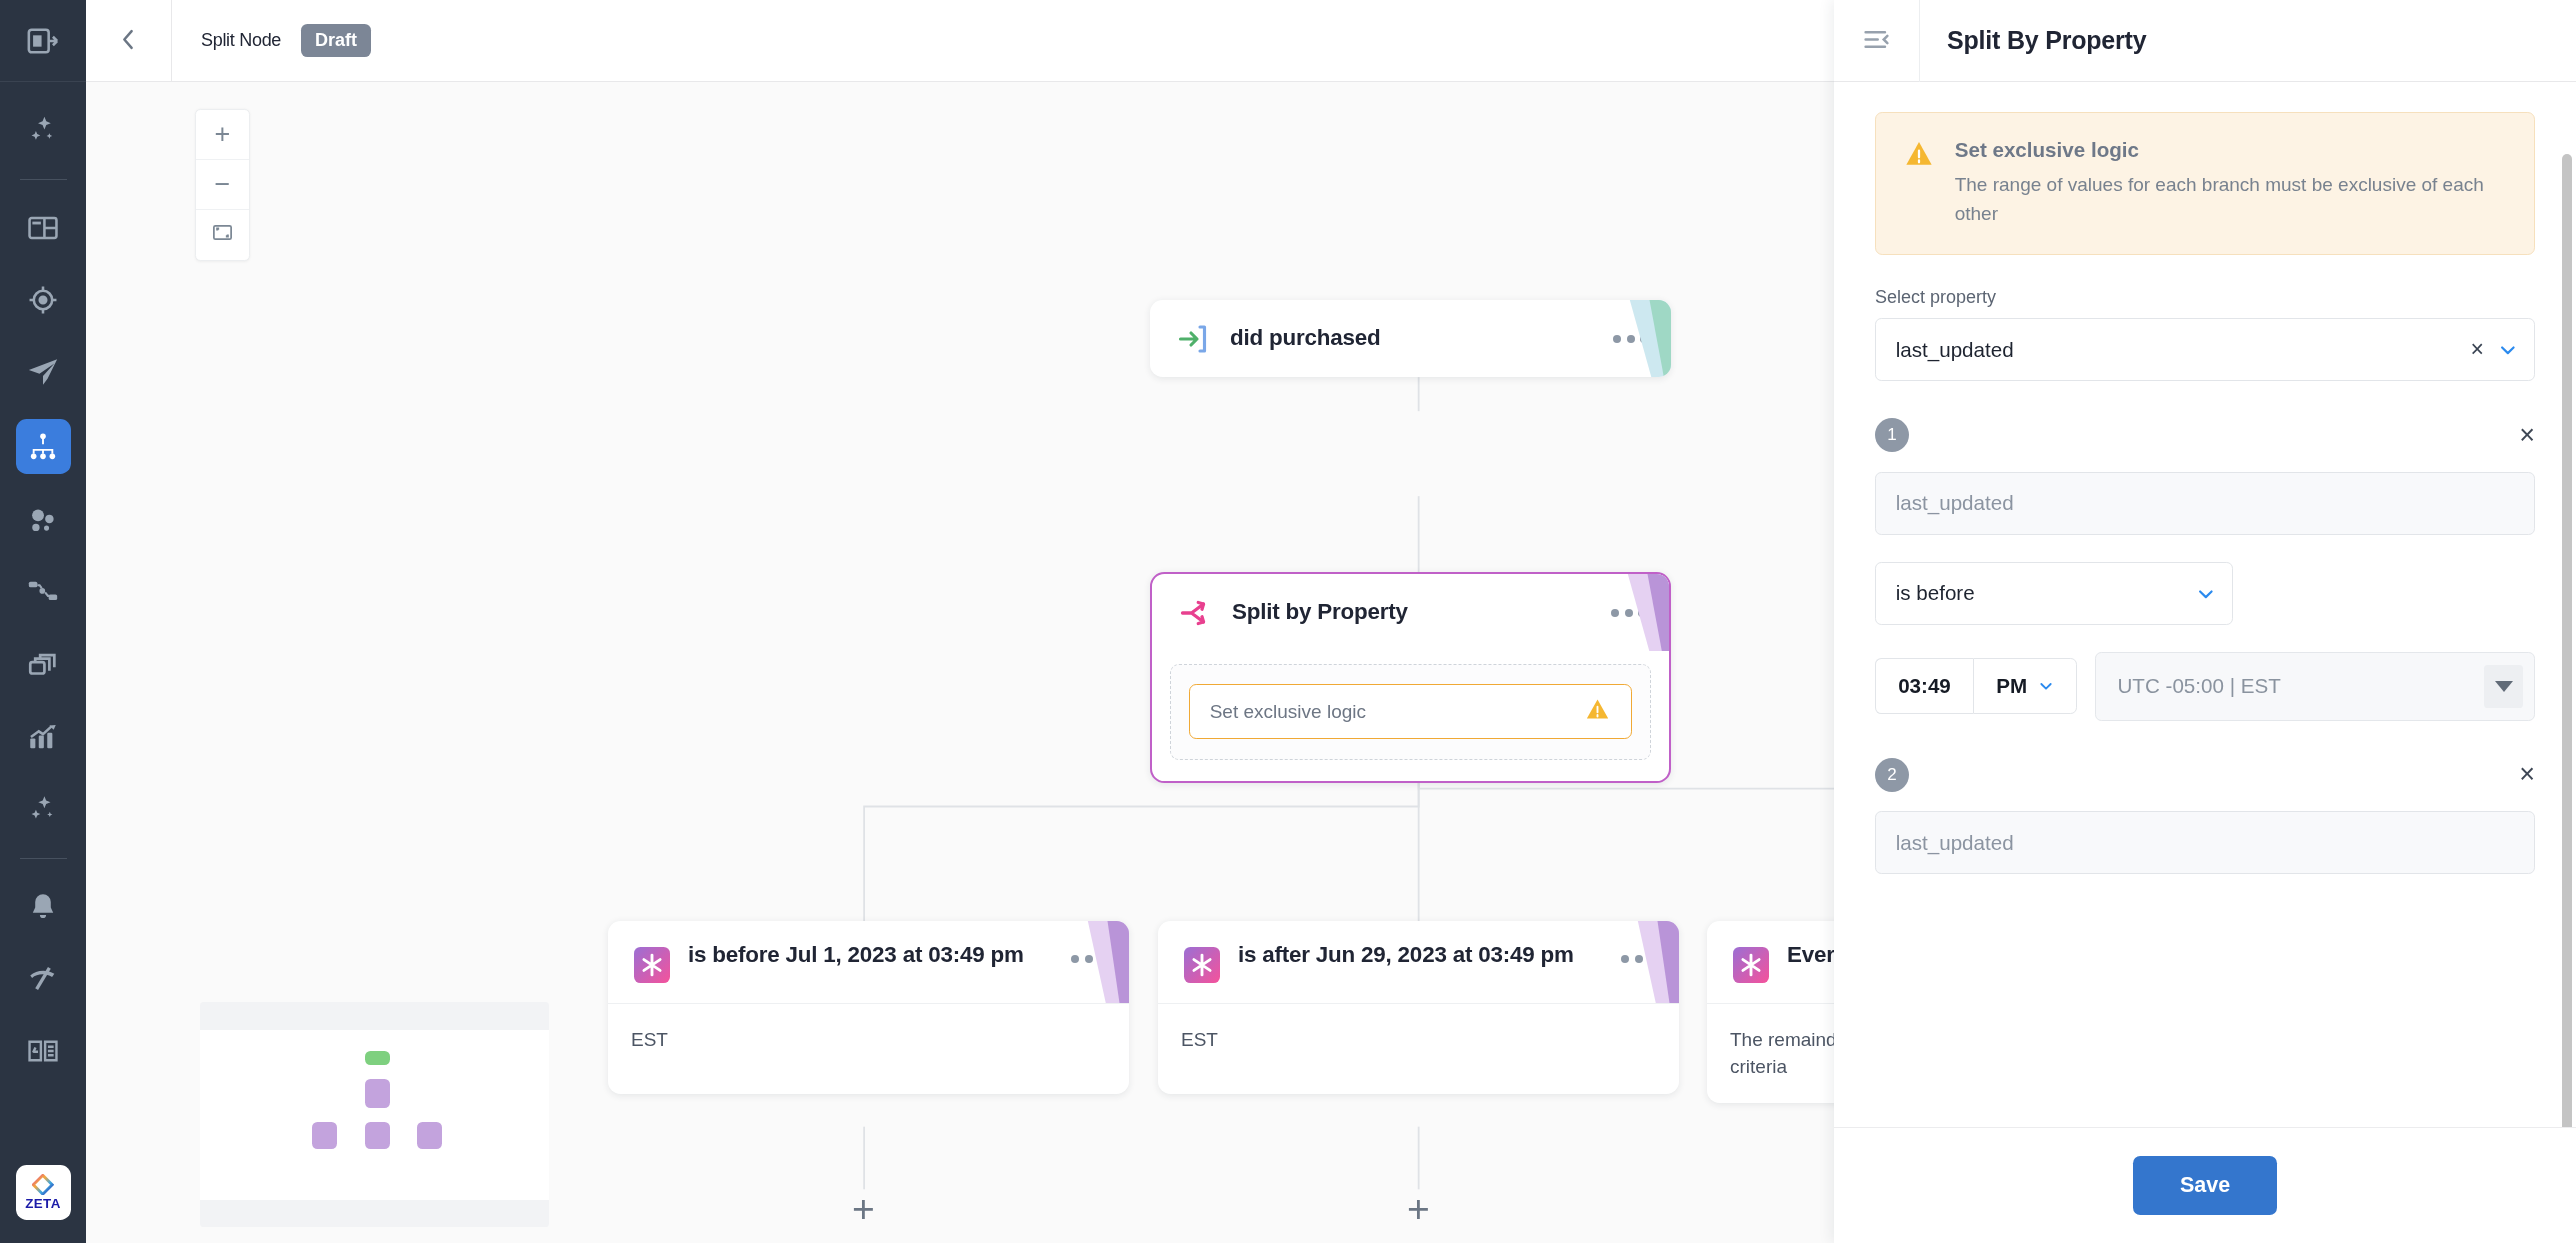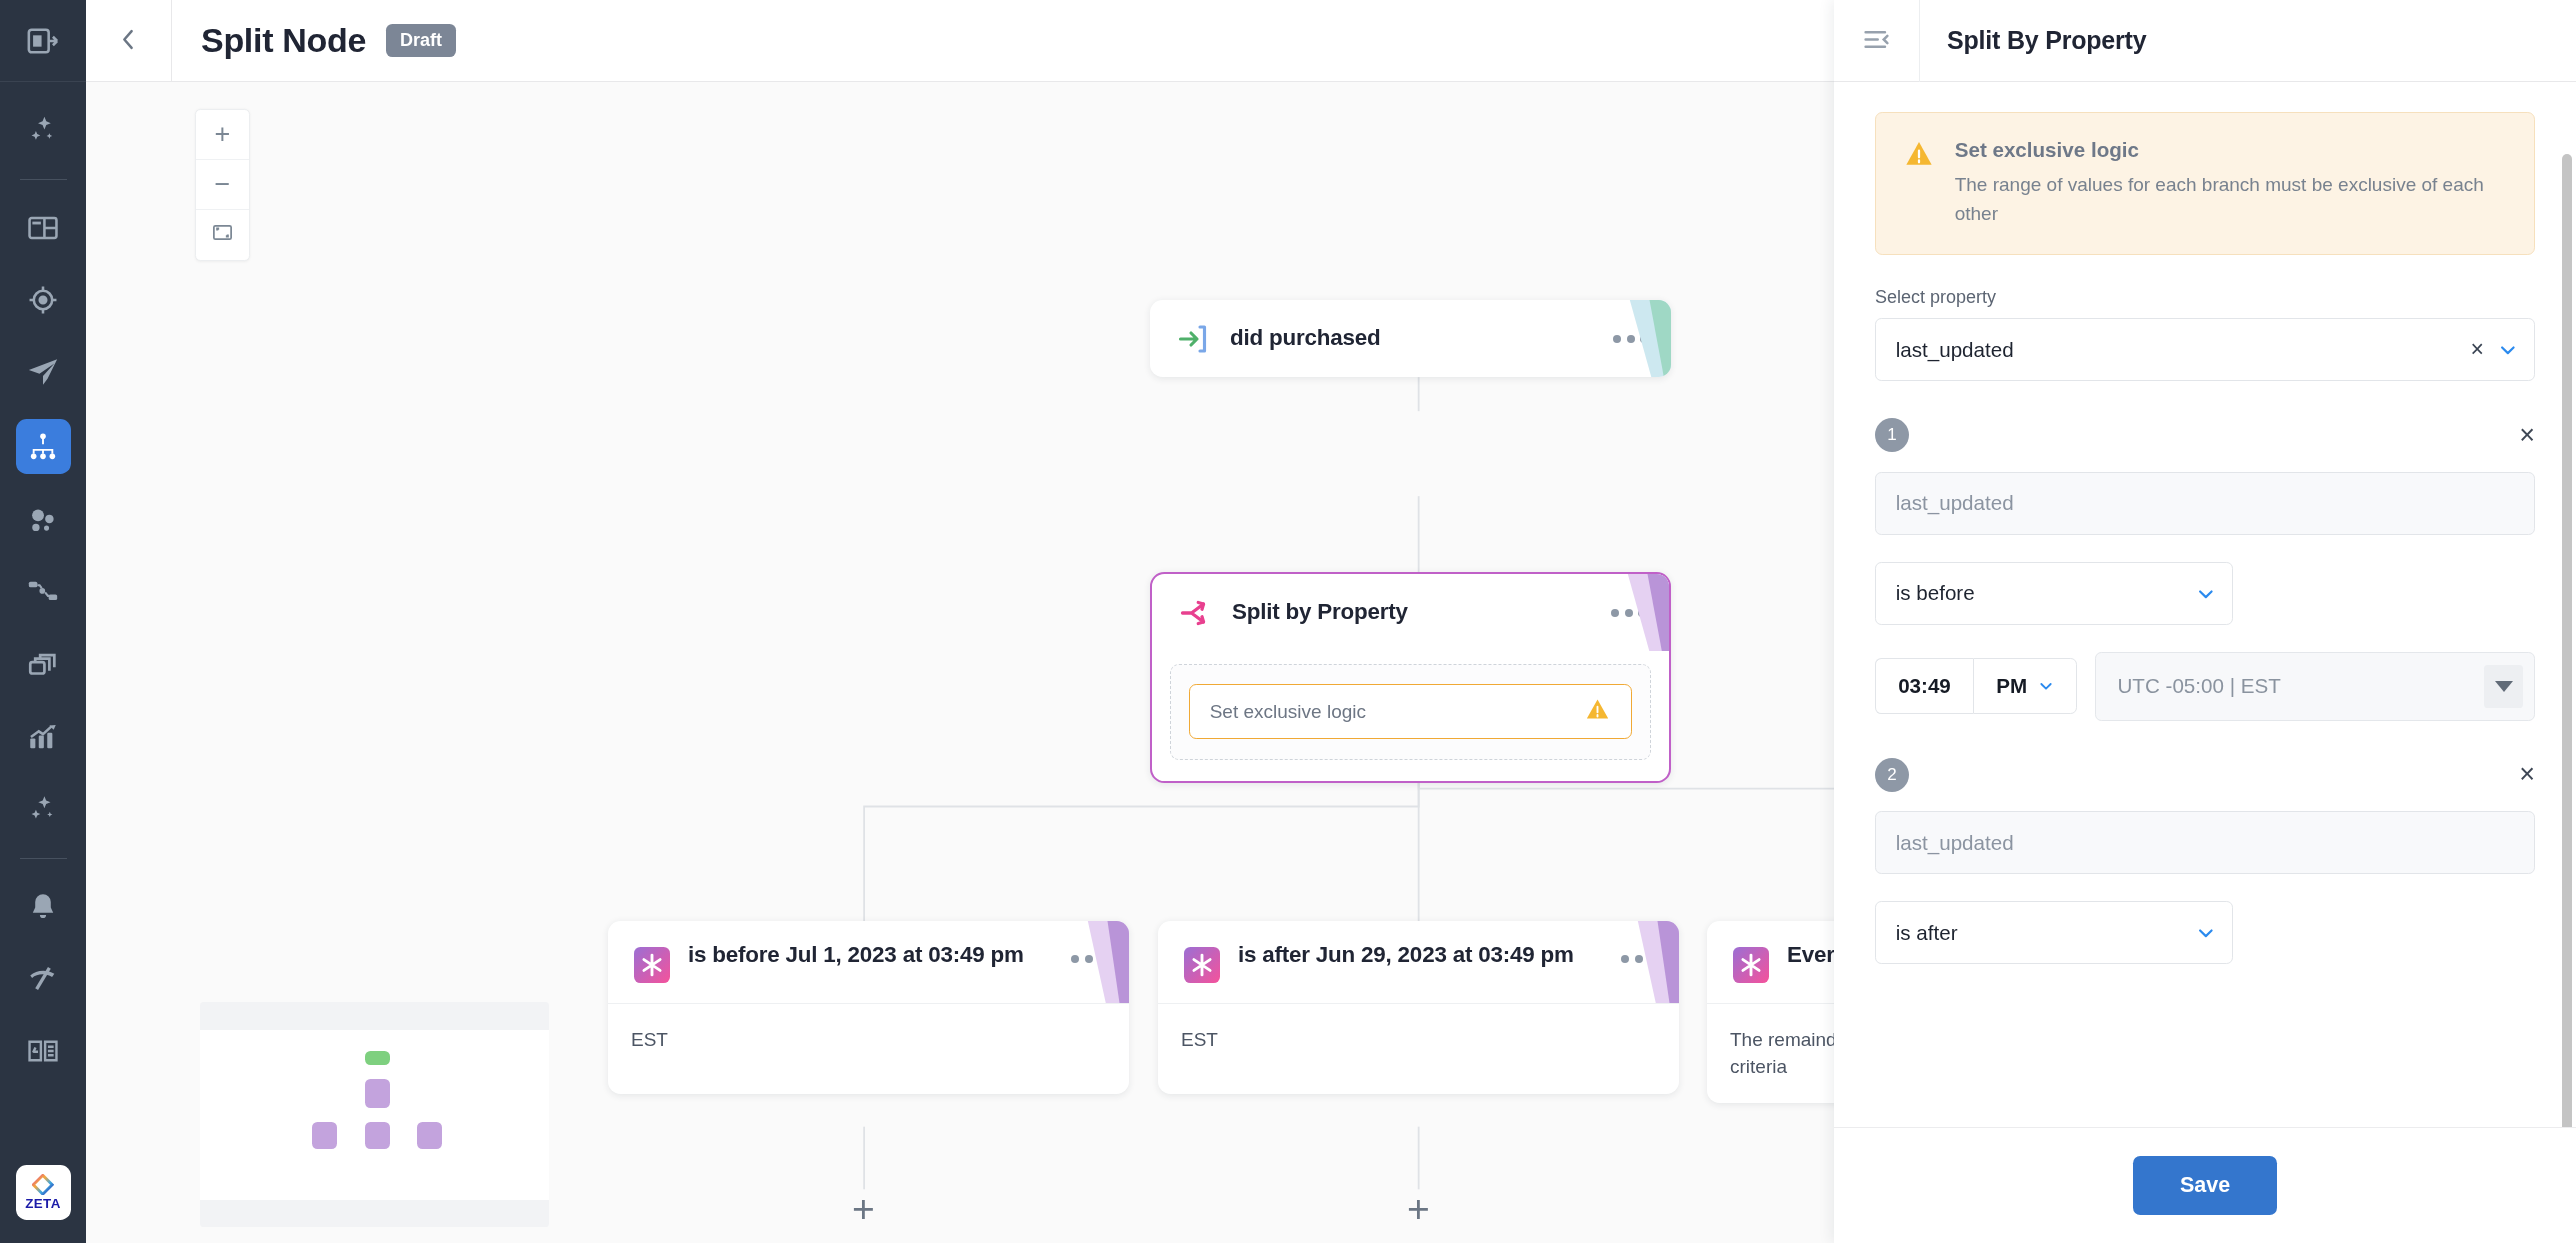--- a/index.html
+++ b/index.html
@@ -49,21 +49,21 @@
     height: 82px; background: #fff; display: flex; align-items: center;
     border-bottom: 0.9px solid #e8e8ea; position: relative; z-index: 5;
   }
   .back-btn {
     width: 86px; height: 82px; display: flex; align-items: center;
     justify-content: center; cursor: pointer; border-right: 0.9px solid #e8e8ea;
     color: #6b7684;
   }
   .back-btn svg { width: 25px; height: 25px; }
   .page-title {
-    font-size: 34px; font-weight: bold; color: #202534; margin-left: 29px;
+    font-size: 18px; font-weight: normal; color: #202534; margin-left: 29px;
     letter-spacing: -0.3px;
   }
   .badge-draft {
     margin-left: 19.7px; background: #7c8696; color: #fff; font-size: 18px;
     font-weight: bold; padding: 6.3px 14.3px; border-radius: 6.3px;
   }
 
   
   .canvas { position: absolute; top: 82px; left: 0; right: 0; bottom: 0; background: #fafafa; overflow: hidden; }
 
@@ -627,28 +627,20 @@
       </div>
 
       <div class="branch">
         <div class="branch-head">
           <span class="branch-num">2</span>
           <span class="branch-x">×</span>
         </div>
         <div class="select-box disabled">
           <span class="val">last_updated</span>
         </div>
-        <div class="select-box sel-sm row-gap">
-          <span class="val">is after</span>
-          <span class="chev">
-            <svg viewBox="0 0 24 24" fill="none" stroke="currentColor" stroke-width="2.6" stroke-linecap="round" stroke-linejoin="round">
-                <path d="M5 9l7 7 7-7"></path>
-              </svg>
-          </span>
-        </div>
       </div>
 
       <div class="panel-scroll">
         <div class="thumb"></div>
       </div>
     </div>
 
     <div class="panel-foot">
       <button class="save-btn">Save</button>
     </div>

